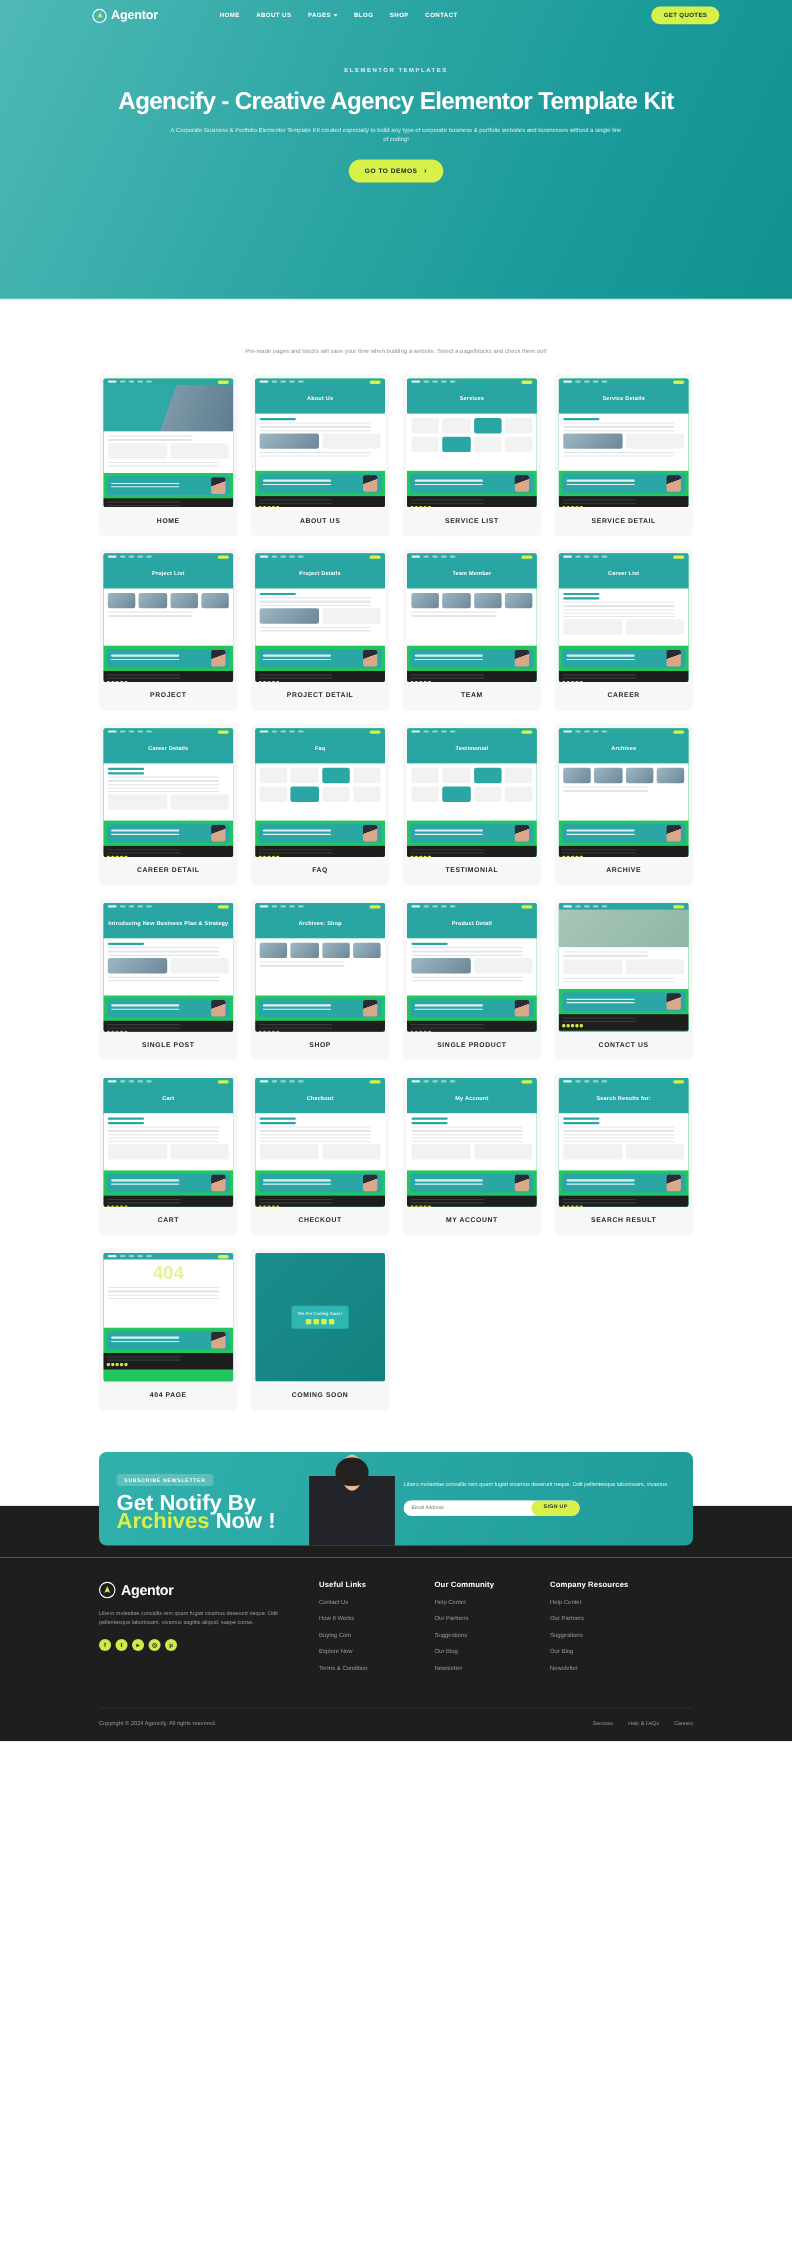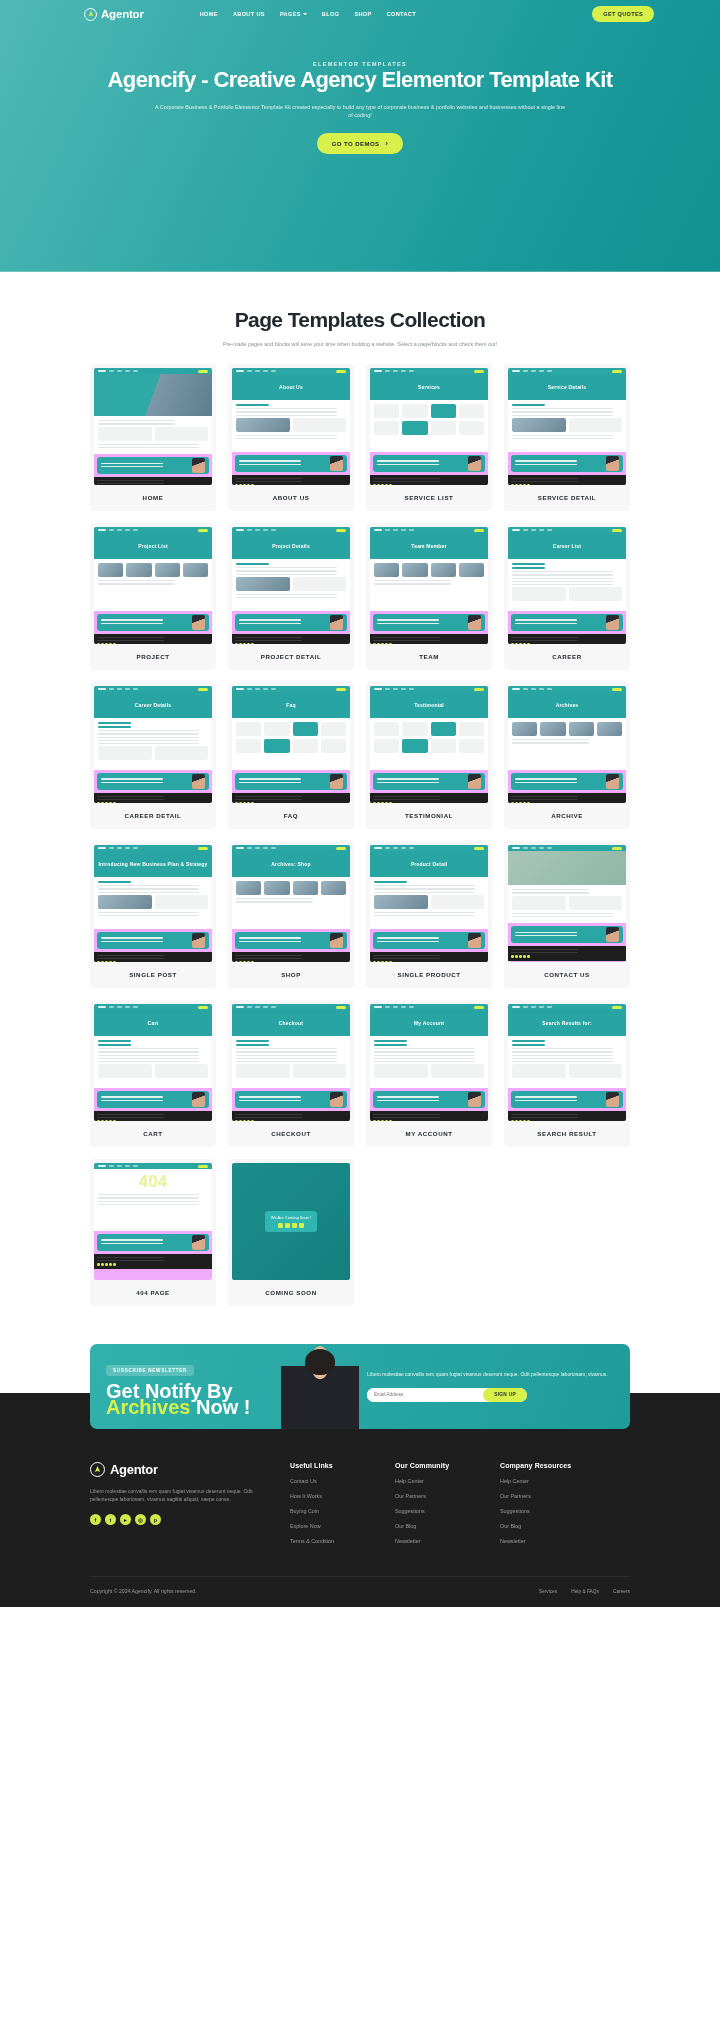--- a/index.html
+++ b/index.html
@@ -46,21 +46,21 @@
     background:#d7f04a; color:#1d2b2b; font-size:5.6px; font-weight:700;
     letter-spacing:.3px; padding:5px 11px; border-radius:12px; border:none; cursor:pointer;
     white-space:nowrap;
   }
   .hero-inner{ text-align:center; padding-top:33px;}
   .hero-eyebrow{
     color:#d9f2f0; font-size:5.4px; letter-spacing:1.4px; font-weight:600; text-transform:uppercase;
   }
   .hero-title{
     color:#fff; font-size:22px; line-height:25px; font-weight:bold;
-    letter-spacing:-.6px; padding:0 49px;
+    letter-spacing:-.6px; margin-top:12px; padding:0 49px;
   }
   .hero-sub{
     color:#dff0ee; font-size:5.4px; line-height:8px; margin-top:11px; padding:0 155px;
   }
   .hero-cta{
     margin-top:14px; display:inline-flex; align-items:center; gap:6px;
     background:#d7f04a; color:#17222a; border:none; cursor:pointer;
     font-size:6px; font-weight:700; letter-spacing:.45px;
     padding:7px 15px; border-radius:14px;
   }
@@ -83,21 +83,21 @@
 
   .grid{
     margin:17px auto 0; width:540px;
     display:grid; grid-template-columns:repeat(4,1fr); gap:12px 12px;
   }
   .card{
     background:#f7f7f7; border-radius:4px; padding:4px 4px 0;
     display:flex; flex-direction:column;
   }
   .thumb{
-    height:117px; background:#f0abfc; overflow:hidden; position:relative;
+    height:117px; background:#22c55e; overflow:hidden; position:relative;
     border-radius:2px;
   }
   .card-label{
     font-size:6.2px; font-weight:bold; letter-spacing:.55px;
     color:#22292e; text-align:center; padding:9px 0 10px;
   }
 
   
   .m-nav{ height:6px; background:#2aa7a4; display:flex; align-items:center; padding:0 4px; gap:3px;}
   .m-logo{ width:8px;height:2.4px;background:rgba(255,255,255,.85); border-radius:1px;}
@@ -253,21 +253,20 @@
       <h1 class="hero-title">Agencify - Creative Agency Elementor Template Kit</h1>
       <p class="hero-sub">A Corporate Business &amp; Portfolio Elementor Template Kit created especially to build any type of corporate business &amp; portfolio websites and businesses without a single line of coding!</p>
       <button class="hero-cta">
         <span>GO TO DEMOS</span>
         <span class="arw">›</span>
       </button>
     </div>
   </section>
 
   <section class="collection">
-    <h2 class="sec-title">Page Templates Collection</h2>
     <p class="sec-sub">Pre-made pages and blocks will save your time when building a website. Select a page/blocks and check them out!</p>
 
     <div class="grid" id="card-grid">
         <div class="card">
           <div class="thumb">
             <div class="m-nav">
               <span class="m-logo"></span>
               <span class="m-li"></span>
               <span class="m-li"></span>
               <span class="m-li"></span>

